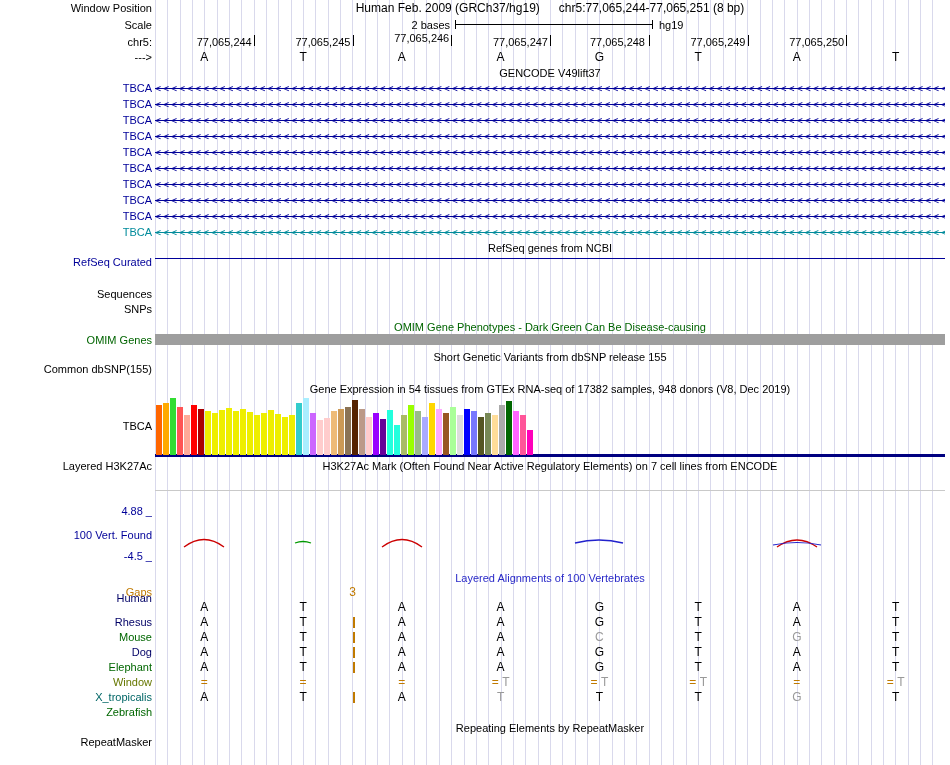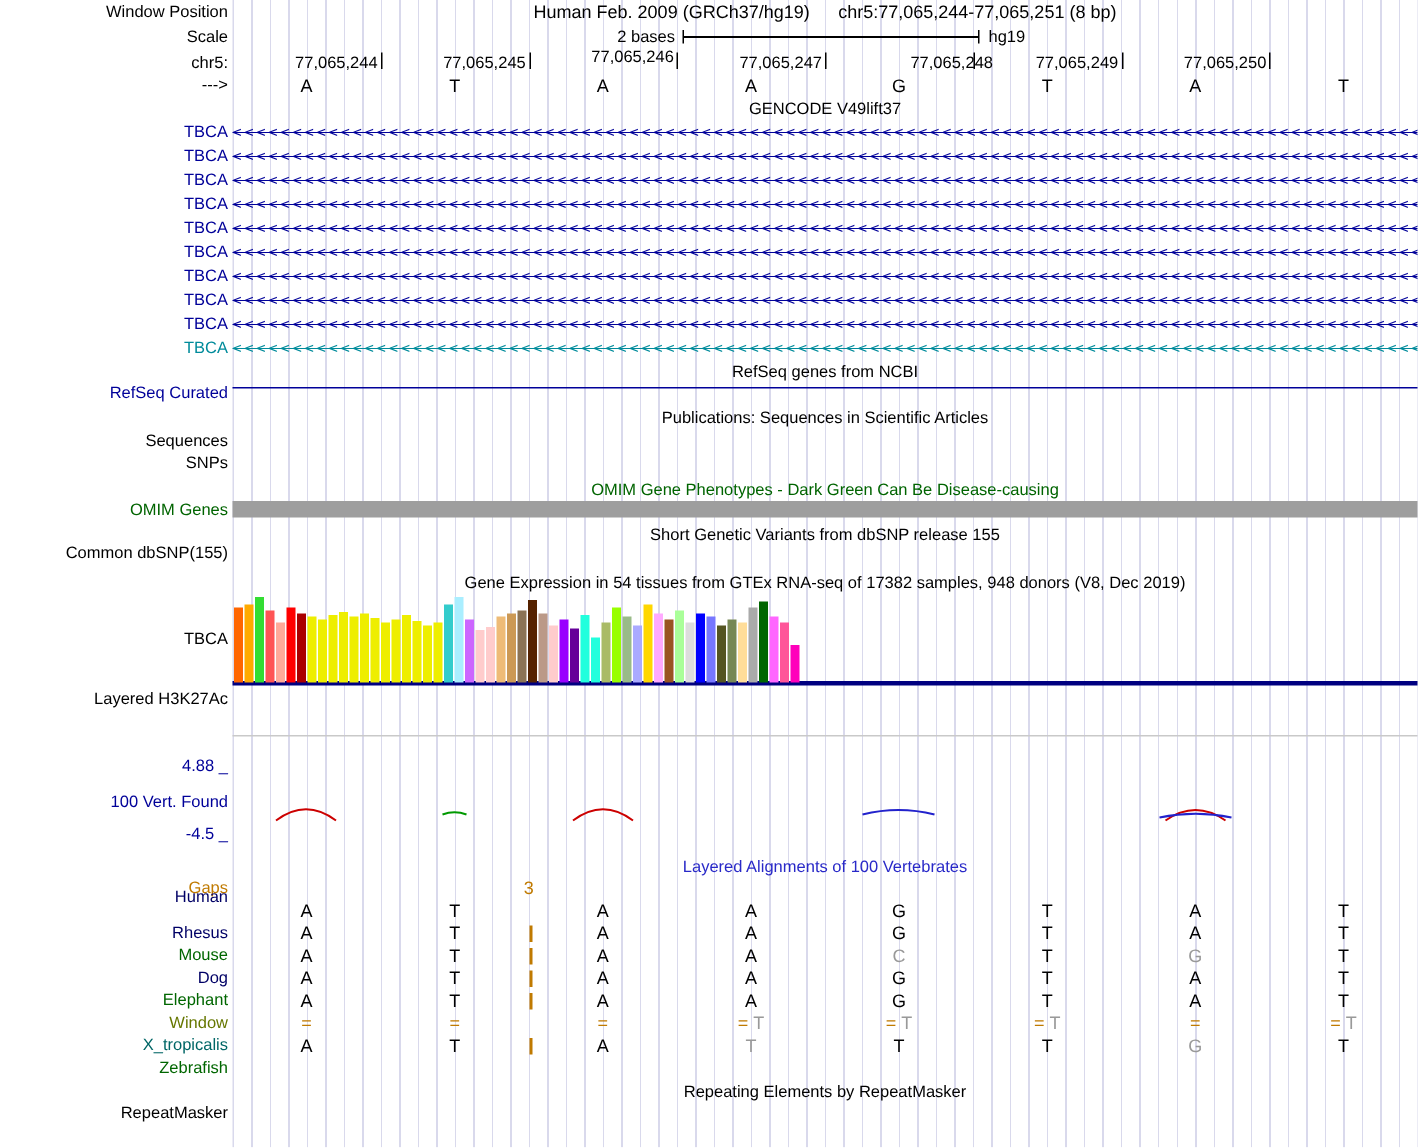--- a/index.html
+++ b/index.html
@@ -48,35 +48,35 @@
 
   <div class="lbl" style="top:36px">chr5:</div>
   <div class="lbl" style="top:51px">---&gt;</div>
 
   <div class="title" style="top:67px">GENCODE V49lift37</div>
 
   <div class="title" style="top:242px">RefSeq genes from NCBI</div>
   <div class="hline" style="top:258px;height:1px;background:#000099"></div>
   <div class="lbl navy" style="top:256px">RefSeq Curated</div>
 
-  <div class="title" style="top:273px">Publications: Sequences in Scientific Articles</div>
   <div class="lbl" style="top:288px">Sequences</div>
   <div class="lbl" style="top:303px">SNPs</div>
 
   <div class="title green" style="top:321px">OMIM Gene Phenotypes - Dark Green Can Be Disease-causing</div>
   <div class="hline" style="top:334px;height:11px;background:#9e9e9e"></div>
   <div class="lbl green" style="top:334px">OMIM Genes</div>
 
   <div class="title" style="top:351px">Short Genetic Variants from dbSNP release 155</div>
   <div class="lbl" style="top:363px">Common dbSNP(155)</div>
 
   <div class="title" style="top:383px">Gene Expression in 54 tissues from GTEx RNA-seq of 17382 samples, 948 donors (V8, Dec 2019)</div>
   <div class="lbl" style="top:420px">TBCA</div>
   <div class="hline" style="top:454px;height:3px;background:#000080"></div>
 
+  <div class="title" style="top:460px">H3K27Ac Mark (Often Found Near Active Regulatory Elements) on 7 cell lines from ENCODE</div>
   <div class="lbl" style="top:460px">Layered H3K27Ac</div>
   <div class="hline" style="top:490px;height:1px;background:#c9c9c9"></div>
 
   <div class="lbl navy" style="top:505px">4.88 _</div>
   <div class="lbl navy" style="top:529px">100 Vert. Found</div>
   <div class="lbl navy" style="top:550px">-4.5 _</div>
   <svg class="wiggle" width="790" height="34">
     <path d="M29,21 Q49,6 69,21" stroke="#cc0000" fill="none" stroke-width="1.3"></path>
     <path d="M140,17 Q148,14 156,17" stroke="#009900" fill="none" stroke-width="1.3"></path>
     <path d="M227,21 Q247,6 267,21" stroke="#cc0000" fill="none" stroke-width="1.3"></path>
@@ -91,21 +91,21 @@
   <div class="title" style="top:722px">Repeating Elements by RepeatMasker</div>
   <div class="lbl" style="top:736px">RepeatMasker</div>
 <div class="poslabel" style="right: 698.25px; top: 36px;">77,065,244</div>
     <div class="tick" style="left: 253.75px; top: 35px;"></div>
     <div class="poslabel" style="right: 599.5px; top: 36px;">77,065,245</div>
     <div class="tick" style="left: 352.5px; top: 35px;"></div>
     <div class="poslabel" style="right: 500.75px; top: 32px;">77,065,246</div>
     <div class="tick" style="left: 451.25px; top: 35px;"></div>
     <div class="poslabel" style="right: 402px; top: 36px;">77,065,247</div>
     <div class="tick" style="left: 550px; top: 35px;"></div>
-    <div class="poslabel" style="right: 288px; top: 36px;">77,065,248</div>
+    <div class="poslabel" style="right: 305px; top: 36px;">77,065,248</div>
     <div class="tick" style="left: 648.75px; top: 35px;"></div>
     <div class="poslabel" style="right: 204.5px; top: 36px;">77,065,249</div>
     <div class="tick" style="left: 747.5px; top: 35px;"></div>
     <div class="poslabel" style="right: 105.75px; top: 36px;">77,065,250</div>
     <div class="tick" style="left: 846.25px; top: 35px;"></div>
     <div class="rbase" style="left: 204.375px; top: 50px;">A</div>
     <div class="rbase" style="left: 303.125px; top: 50px;">T</div>
     <div class="rbase" style="left: 401.875px; top: 50px;">A</div>
     <div class="rbase" style="left: 500.625px; top: 50px;">A</div>
     <div class="rbase" style="left: 599.375px; top: 50px;">G</div>

